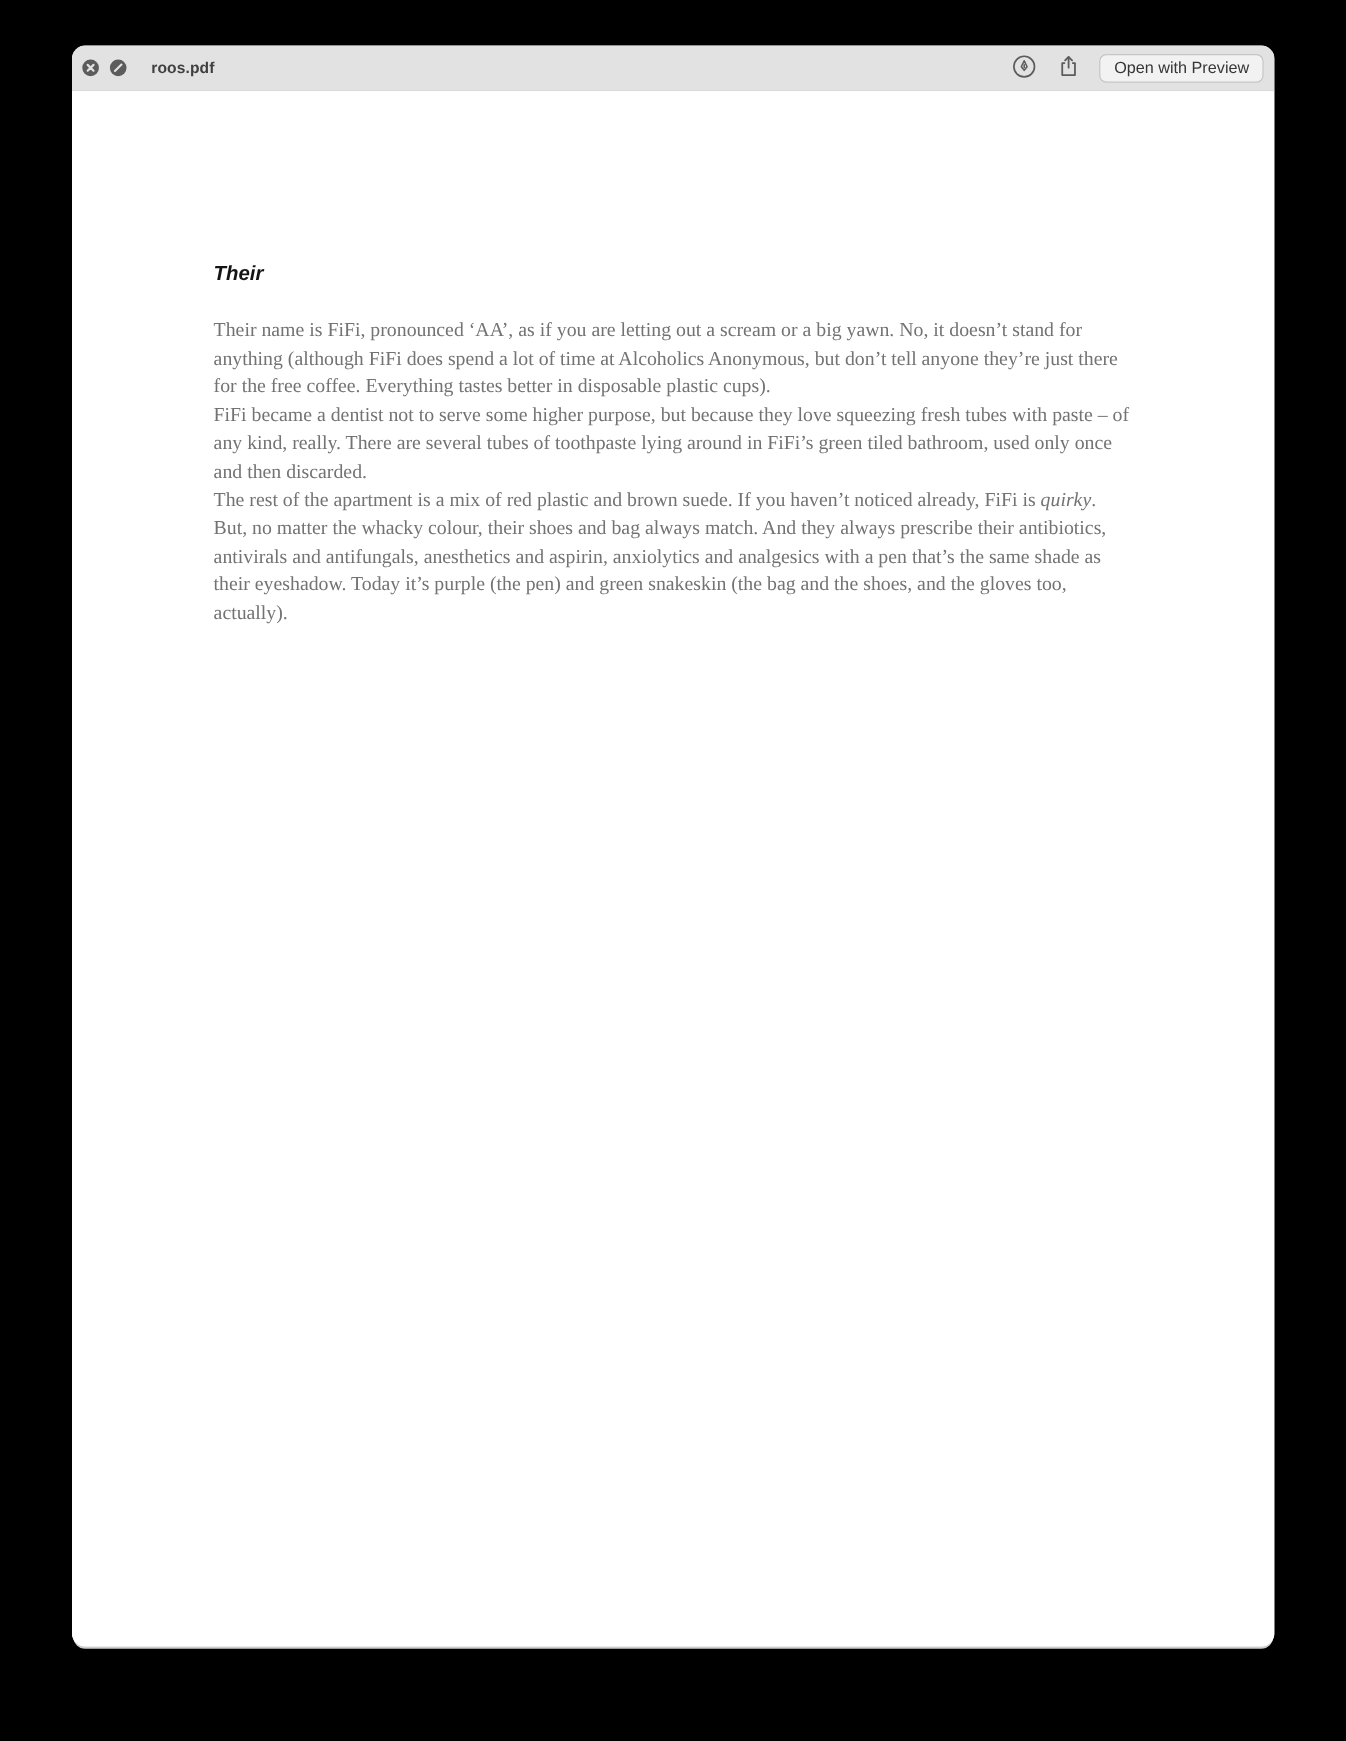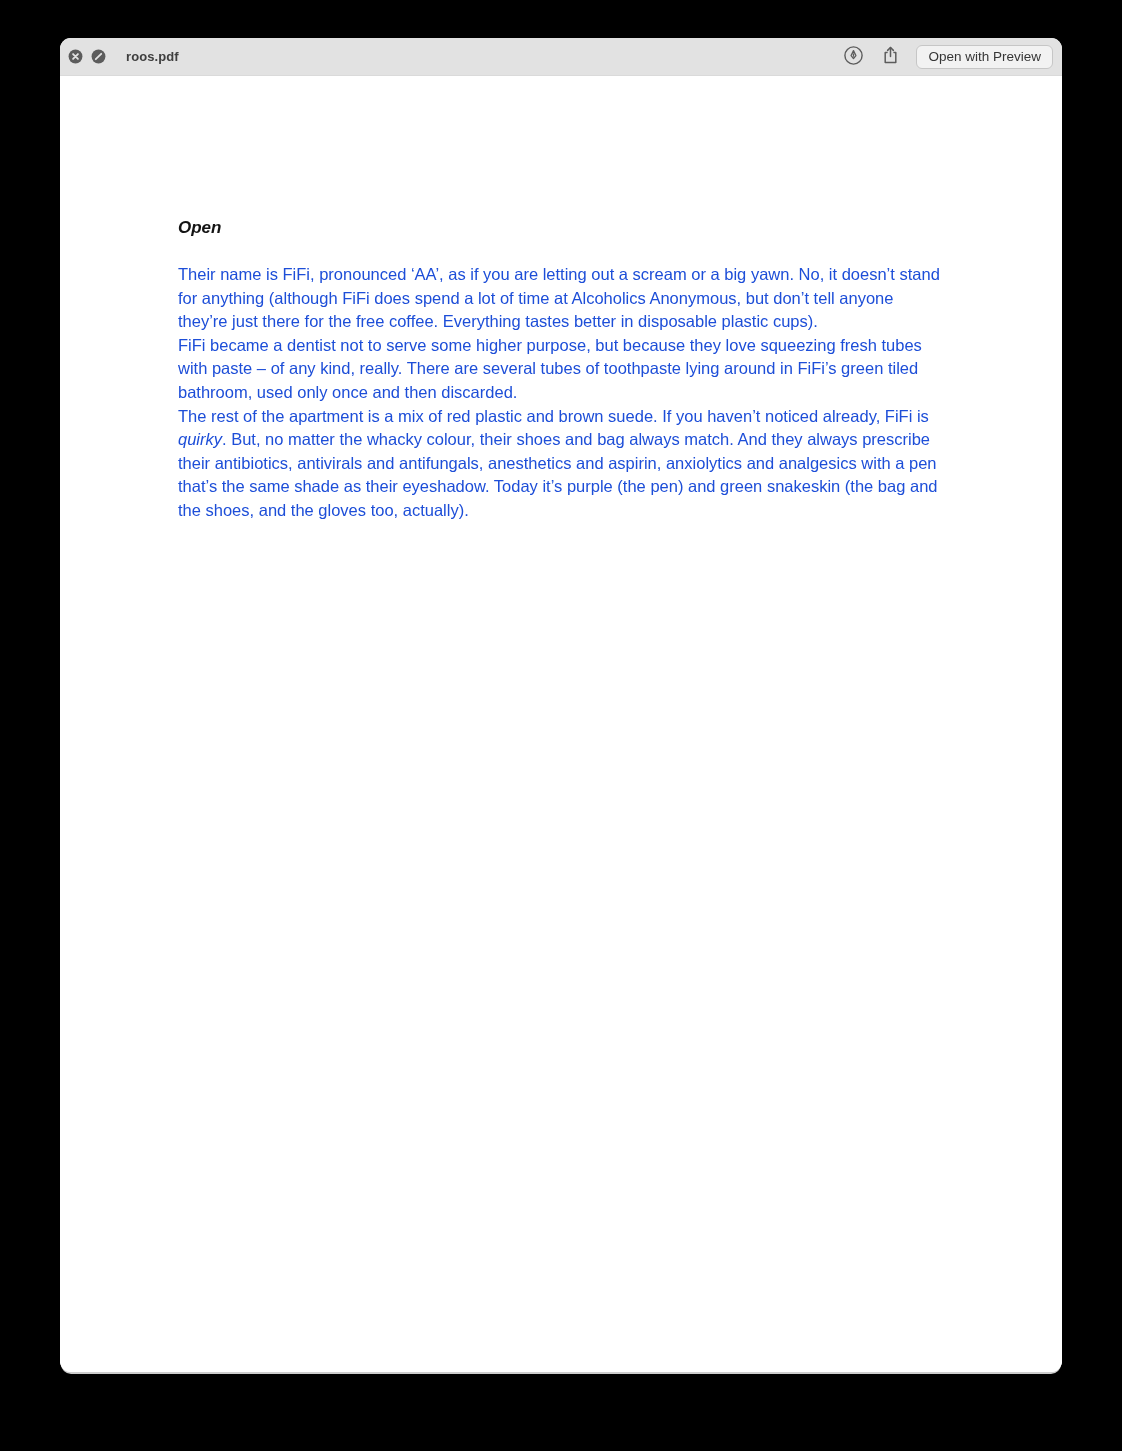--- a/index.html
+++ b/index.html
@@ -102,21 +102,22 @@
     font-size: 17px;
     line-height: 24px;
     font-weight: bold;
     font-style: italic;
     color: #141414;
   }
   .doc-body {
     width: 766px;
     font-size: 16.5px;
     line-height: 23.6px;
-    color: #1d4ed8;
+    color: #737373;
+    font-family: Liberation Serif, serif;
   }
   .doc-body p {
     margin: 0;
   }
   .doc-body em {
     font-style: italic;
   }
 </style>
 </head>
 <body>
@@ -163,21 +164,21 @@
             <path d="M7.6 5.4 L10.5 2.5 L13.4 5.4"></path>
           </svg>
         </span>
       </button>
       <button class="open-btn">Open with Preview</button>
     </div>
 
   </div>
 
   <div class="page">
-    <h1 class="doc-title">Open</h1>
+    <h1 class="doc-title">Their</h1>
     <div class="doc-body">
       <p><span>Their name is FiFi, pronounced ‘AA’, as if you are letting out a scream or a big yawn. No, it doesn’t stand for anything (although FiFi does spend a lot of time at Alcoholics Anonymous, but don’t tell anyone they’re just there for the free coffee. Everything tastes better in disposable plastic cups).</span></p>
       <p><span>FiFi became a dentist not to serve some higher purpose, but because they love squeezing fresh tubes with paste – of any kind, really. There are several tubes of toothpaste lying around in FiFi’s green tiled bathroom, used only once and then discarded.</span></p>
       <p><span>The rest of the apartment is a mix of red plastic and brown suede. If you haven’t noticed already, FiFi is </span><em>quirky</em><span>. But, no matter the whacky colour, their shoes and bag always match. And they always prescribe their antibiotics, antivirals and antifungals, anesthetics and aspirin, anxiolytics and analgesics with a pen that’s the same shade as their eyeshadow. Today it’s purple (the pen) and green snakeskin (the bag and the shoes, and the gloves too, actually).</span></p>
     </div>
   </div>
 
 </div>
 
 </body></html>

